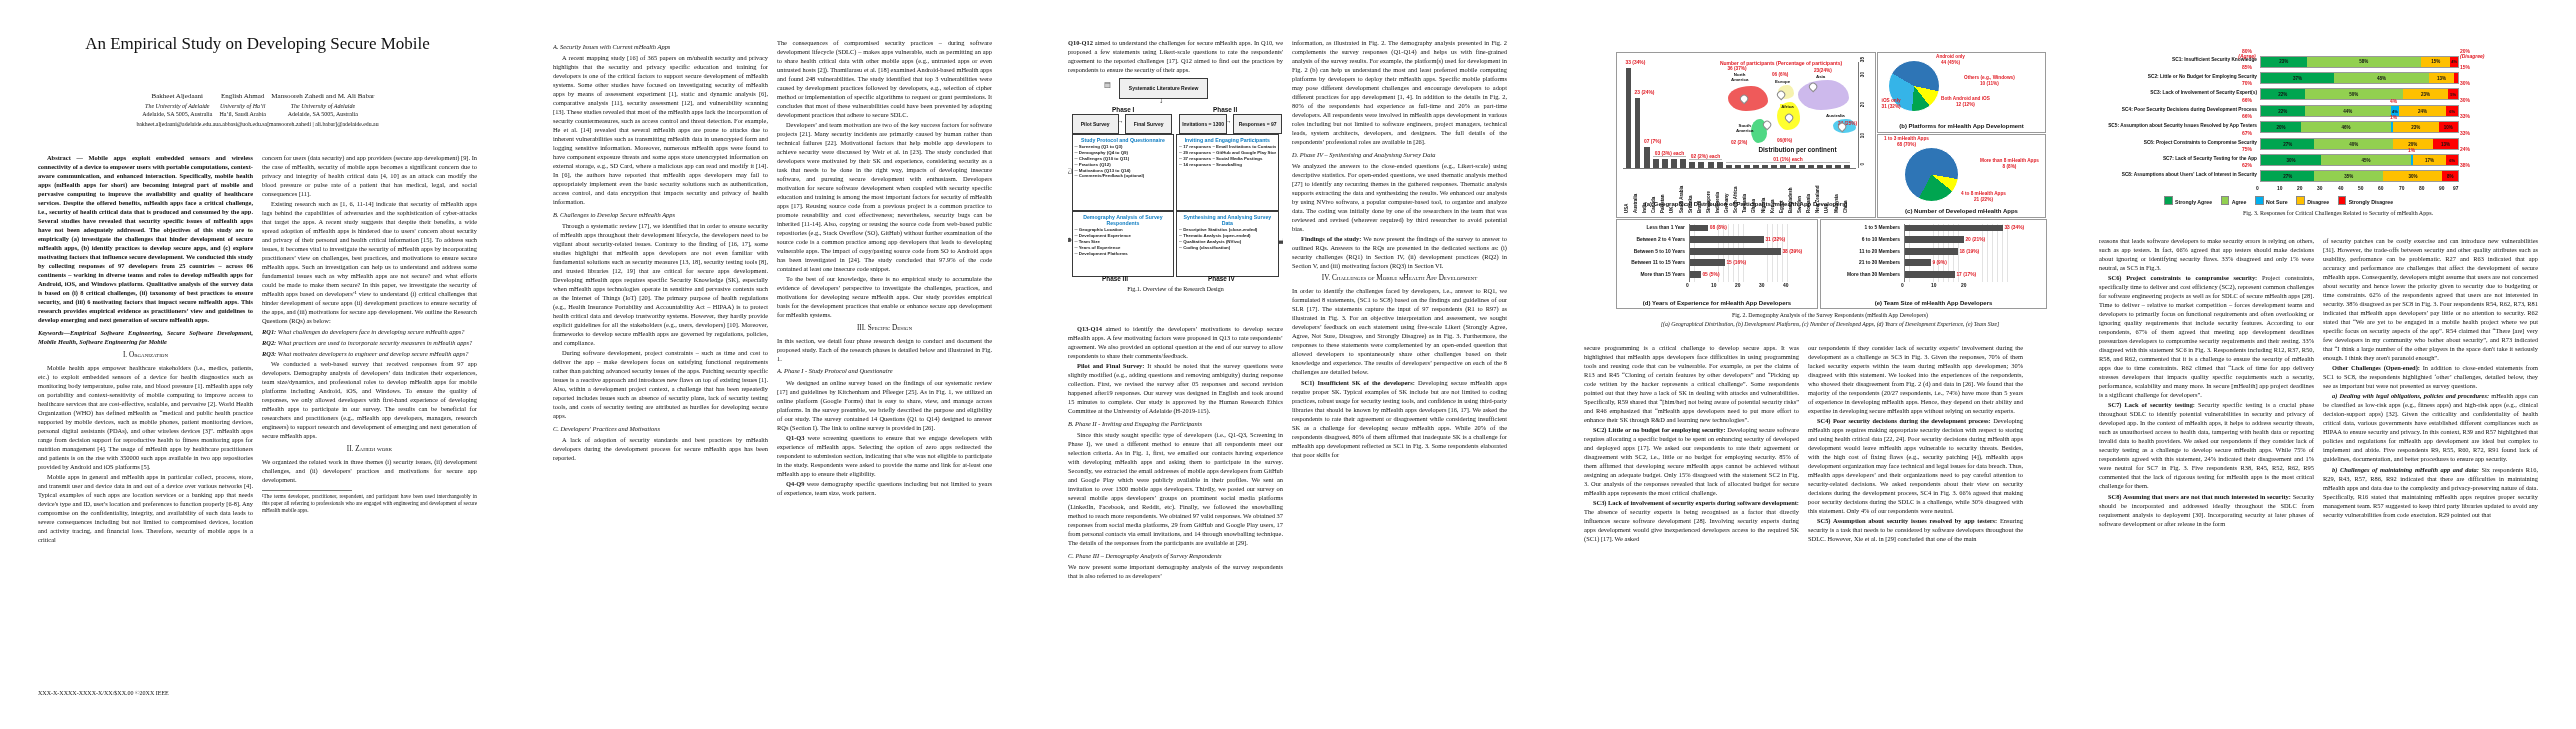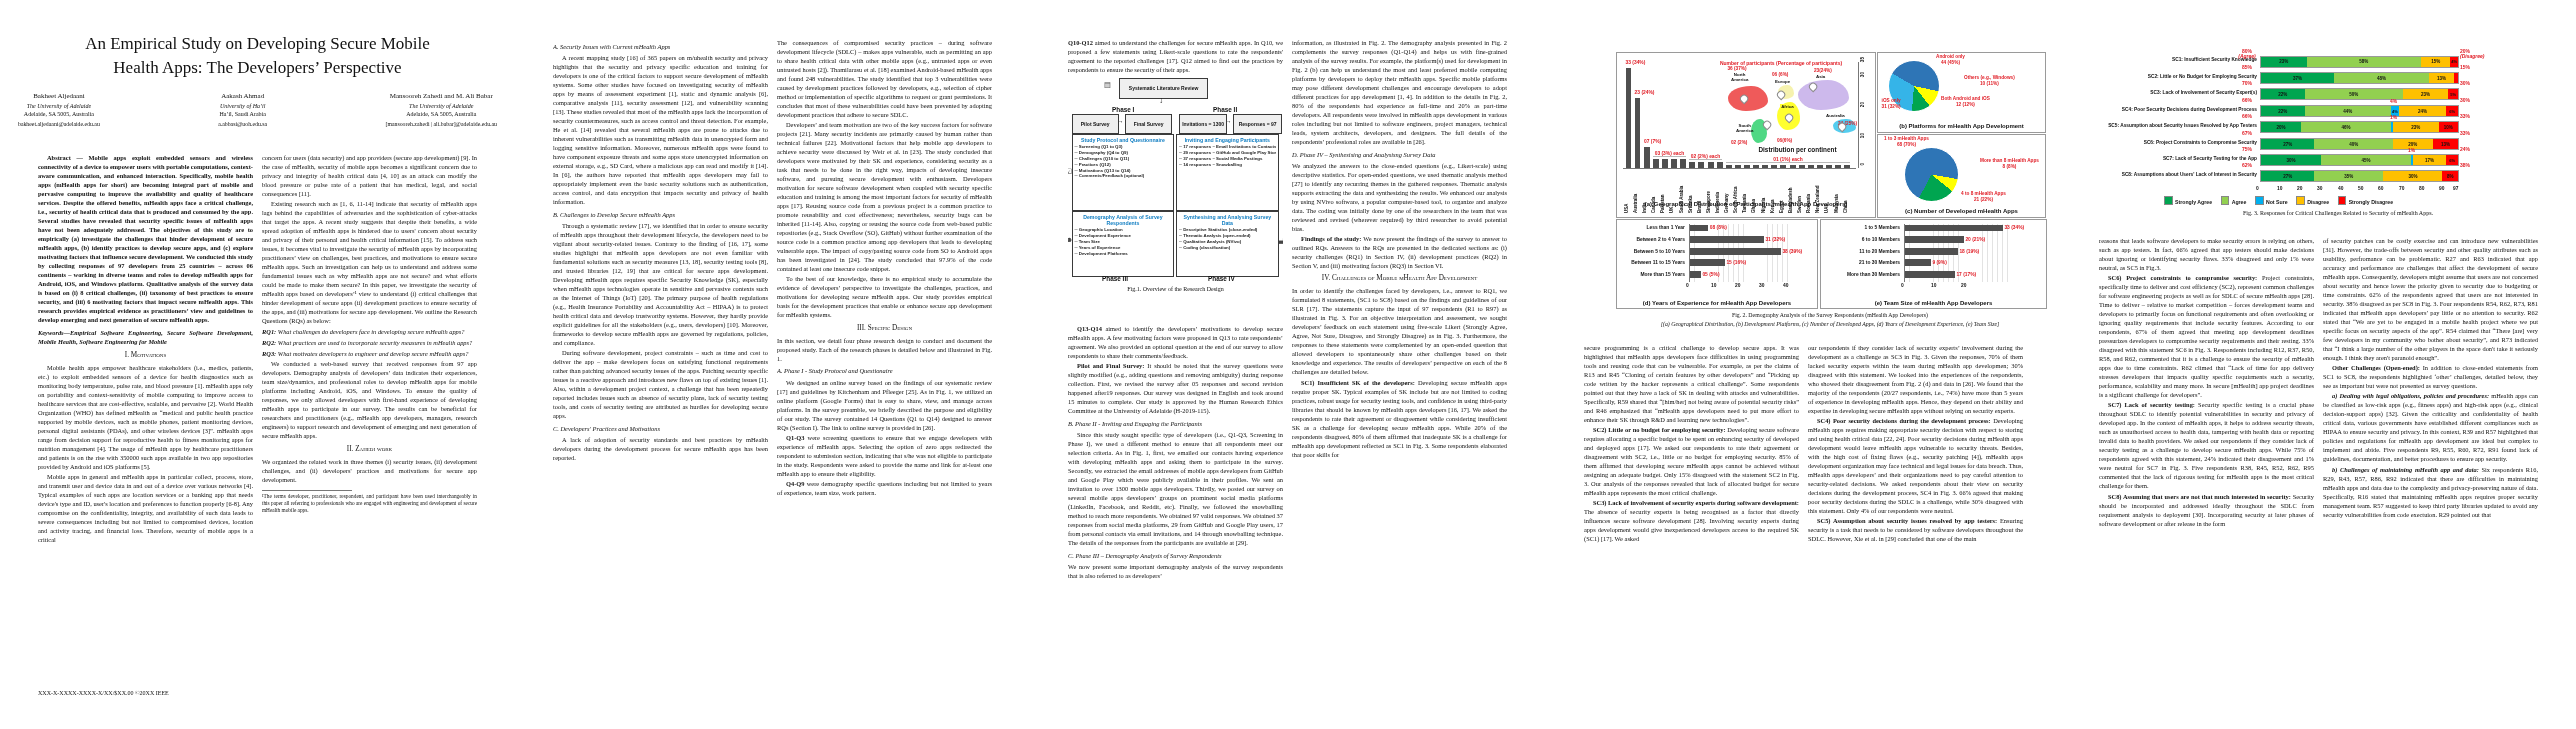--- a/index.html
+++ b/index.html
@@ -12,21 +12,21 @@
   .p{text-align:justify;text-indent:9px}
   .pn{text-align:justify}
   .h1{text-align:center;font-variant:small-caps;font-size:7.2px;margin:4.3px 0 3px;text-indent:0}
   .h2{font-style:italic;margin:3.6px 0 2.4px;text-indent:0}
   .abstract{font-weight:bold;text-align:justify;text-indent:9px}
   .kw{font-weight:bold;font-style:italic;text-align:justify;margin-top:4.3px}
   .rq{font-style:italic;padding-left:22px;text-indent:-22px;margin:1.8px 0;text-align:justify}
   
   #title{position:absolute;left:24px;top:32px;width:467px;text-align:center;
          font-size:17px;line-height:24px}
-  #authors{position:absolute;left:18px;top:92px;width:479px;display:flex;justify-content:space-between}
+  #authors{position:absolute;left:18px;top:92px;width:479px;display:flex;justify-content:center}
   .auth{text-align:center;line-height:8.2px;font-size:6px}
   .auth .nm{font-size:7px;margin-bottom:1.8px}
   .auth .af{font-style:italic}
   .auth .em{font-size:5.8px;margin-top:1.2px}
   .fnrule{border:none;border-top:0.9px solid #777;width:42%;margin:6px 0 2.4px 0}
   .fnote{font-size:5.3px;line-height:7px;text-align:justify}
   .footer{position:absolute;left:38px;top:690px;font-size:6px}
   
   .figbox{position:absolute;background:#fff;border:0.6px solid #b5b5b5}
   .fcap{font-family:"Liberation Sans", sans-serif;font-weight:bold;text-align:center}
@@ -76,46 +76,45 @@
   .f2caps{position:absolute;left:0;width:100%;text-align:center;font-size:5.8px}
 </style>
 </head>
 <body>
 
 <div id="canvas">
 
   <div class="page" style="left:0">
     <div id="title">
       <div>An Empirical Study on Developing Secure Mobile</div>
-      <div>Health Apps: The Developers’ Perspective</div>
     </div>
     <div id="authors">
         <div class="auth">
           <div class="nm">Bakheet Aljedaani</div>
           <div class="af">The University of Adelaide</div>
           <div class="ad">Adelaide, SA 5005, Australia</div>
           <div class="em">bakheet.aljedaani@adelaide.edu.au</div>
         </div>
         <div class="auth">
-          <div class="nm">Aakash Ahmad</div>
+          <div class="nm">English Ahmad</div>
           <div class="af">University of Ha’il</div>
           <div class="ad">Ha’il, Saudi Arabia</div>
           <div class="em">a.abbasi@uoh.edu.sa</div>
         </div>
         <div class="auth">
           <div class="nm">Mansooreh Zahedi and M. Ali Babar</div>
           <div class="af">The University of Adelaide</div>
           <div class="ad">Adelaide, SA 5005, Australia</div>
           <div class="em">[mansooreh.zahedi | ali.babar]@adelaide.edu.au</div>
         </div>
       </div>
     <div class="col colL" style="top:153px;height:540px">
         <div class="blk abstract"><b>Abstract — </b>Mobile apps exploit embedded sensors and wireless connectivity of a device to empower users with portable computations, context-aware communication, and enhanced interaction. Specifically, mobile health apps (mHealth apps for short) are becoming integral part of mobile and pervasive computing to improve the availability and quality of healthcare services. Despite the offered benefits, mHealth apps face a critical challenge, i.e., security of health critical data that is produced and consumed by the app. Several studies have revealed that security specific issues of mHealth apps have not been adequately addressed. The objectives of this study are to empirically (a) investigate the challenges that hinder development of secure mHealth apps, (b) identify practices to develop secure apps, and (c) explore motivating factors that influence secure development. We conducted this study by collecting responses of 97 developers from 25 countries – across 06 continents – working in diverse teams and roles to develop mHealth apps for Android, iOS, and Windows platform. Qualitative analysis of the survey data is based on (i) 8 critical challenges, (ii) taxonomy of best practices to ensure security, and (iii) 6 motivating factors that impact secure mHealth apps. This research provides empirical evidence as practitioners’ view and guidelines to develop emerging and next generation of secure mHealth apps.</div>
         <div class="blk kw">Keywords—Empirical Software Engineering, Secure Software Development, Mobile Health, Software Engineering for Mobile</div>
-        <div class="blk h1">I. Motivations</div>
+        <div class="blk h1">I. Organization</div>
         <div class="blk p">Mobile health apps empower healthcare stakeholders (i.e., medics, patients, etc.) to exploit embedded sensors of a device for health diagnostics such as monitoring body temperature, pulse rate, and blood pressure [1]. mHealth apps rely on portability and context-sensitivity of mobile computing to improve access to healthcare services that are cost-effective, scalable, and pervasive [2]. World Health Organization (WHO) has defined mHealth as “medical and public health practice supported by mobile devices, such as mobile phones, patient monitoring devices, personal digital assistants (PDAs), and other wireless devices [3]”. mHealth apps range from decision support for reproductive health to fitness monitoring apps for nutrition management [4]. The usage of mHealth apps by healthcare practitioners and patients is on the rise with 350000 such apps available in two app repositories provided by Android and iOS platforms [5].</div>
         <div class="blk p">Mobile apps in general and mHealth apps in particular collect, process, store, and transmit user and device data in and out of a device over various networks [4]. Typical examples of such apps are location services or a banking app that needs device's type and ID, user's location and preferences to function properly [6-8]. Any compromise on the confidentiality, integrity, and availability of such data leads to severe consequences including but not limited to compromised devices, location and activity tracing, and financial loss. Therefore, security of mobile apps is a critical</div>
       </div>
     <div class="col colR" style="top:153px;height:540px">
       <div>
           <div class="blk pn">concern for users (data security) and app providers (secure app development) [9]. In the case of mHealth, security of mobile apps becomes a significant concern due to privacy and integrity of health critical data [4, 10] as an attack can modify the blood pressure or pulse rate of a patient that has medical, legal, and social consequences [11].</div>
           <div class="blk p">Existing research such as [1, 6, 11-14] indicate that security of mHealth apps lags behind the capabilities of adversaries and the sophistication of cyber-attacks that target the apps. A recent study suggests that despite their benefits, a wide spread adoption of mHealth apps is hindered due to users' concern about security and privacy of their personal and health critical information [15]. To address such issues, it becomes vital to investigate the security of mHealth apps by incorporating practitioners’ view on challenges, best practices, and motivations to ensure secure mHealth apps. Such an investigation can help us to understand and address some fundamental issues such as why mHealth apps are not secure? and what efforts could be made to make them secure? In this paper, we investigate the security of mHealth apps based on developers’¹ view to understand (i) critical challenges that hinder development of secure apps (ii) development practices to ensure security of the apps, and (iii) motivations for secure app development. We outline the Research Questions (RQs) as below:</div>
           <div class="blk rq"><b style="font-style: italic;">RQ1: </b>What challenges do developers face in developing secure mHealth apps?</div>
           <div class="blk rq"><b style="font-style: italic;">RQ2: </b>What practices are used to incorporate security measures in mHealth apps?</div>
           <div class="blk rq"><b style="font-style: italic;">RQ3: </b>What motivates developers to engineer and develop secure mHealth apps?</div>

